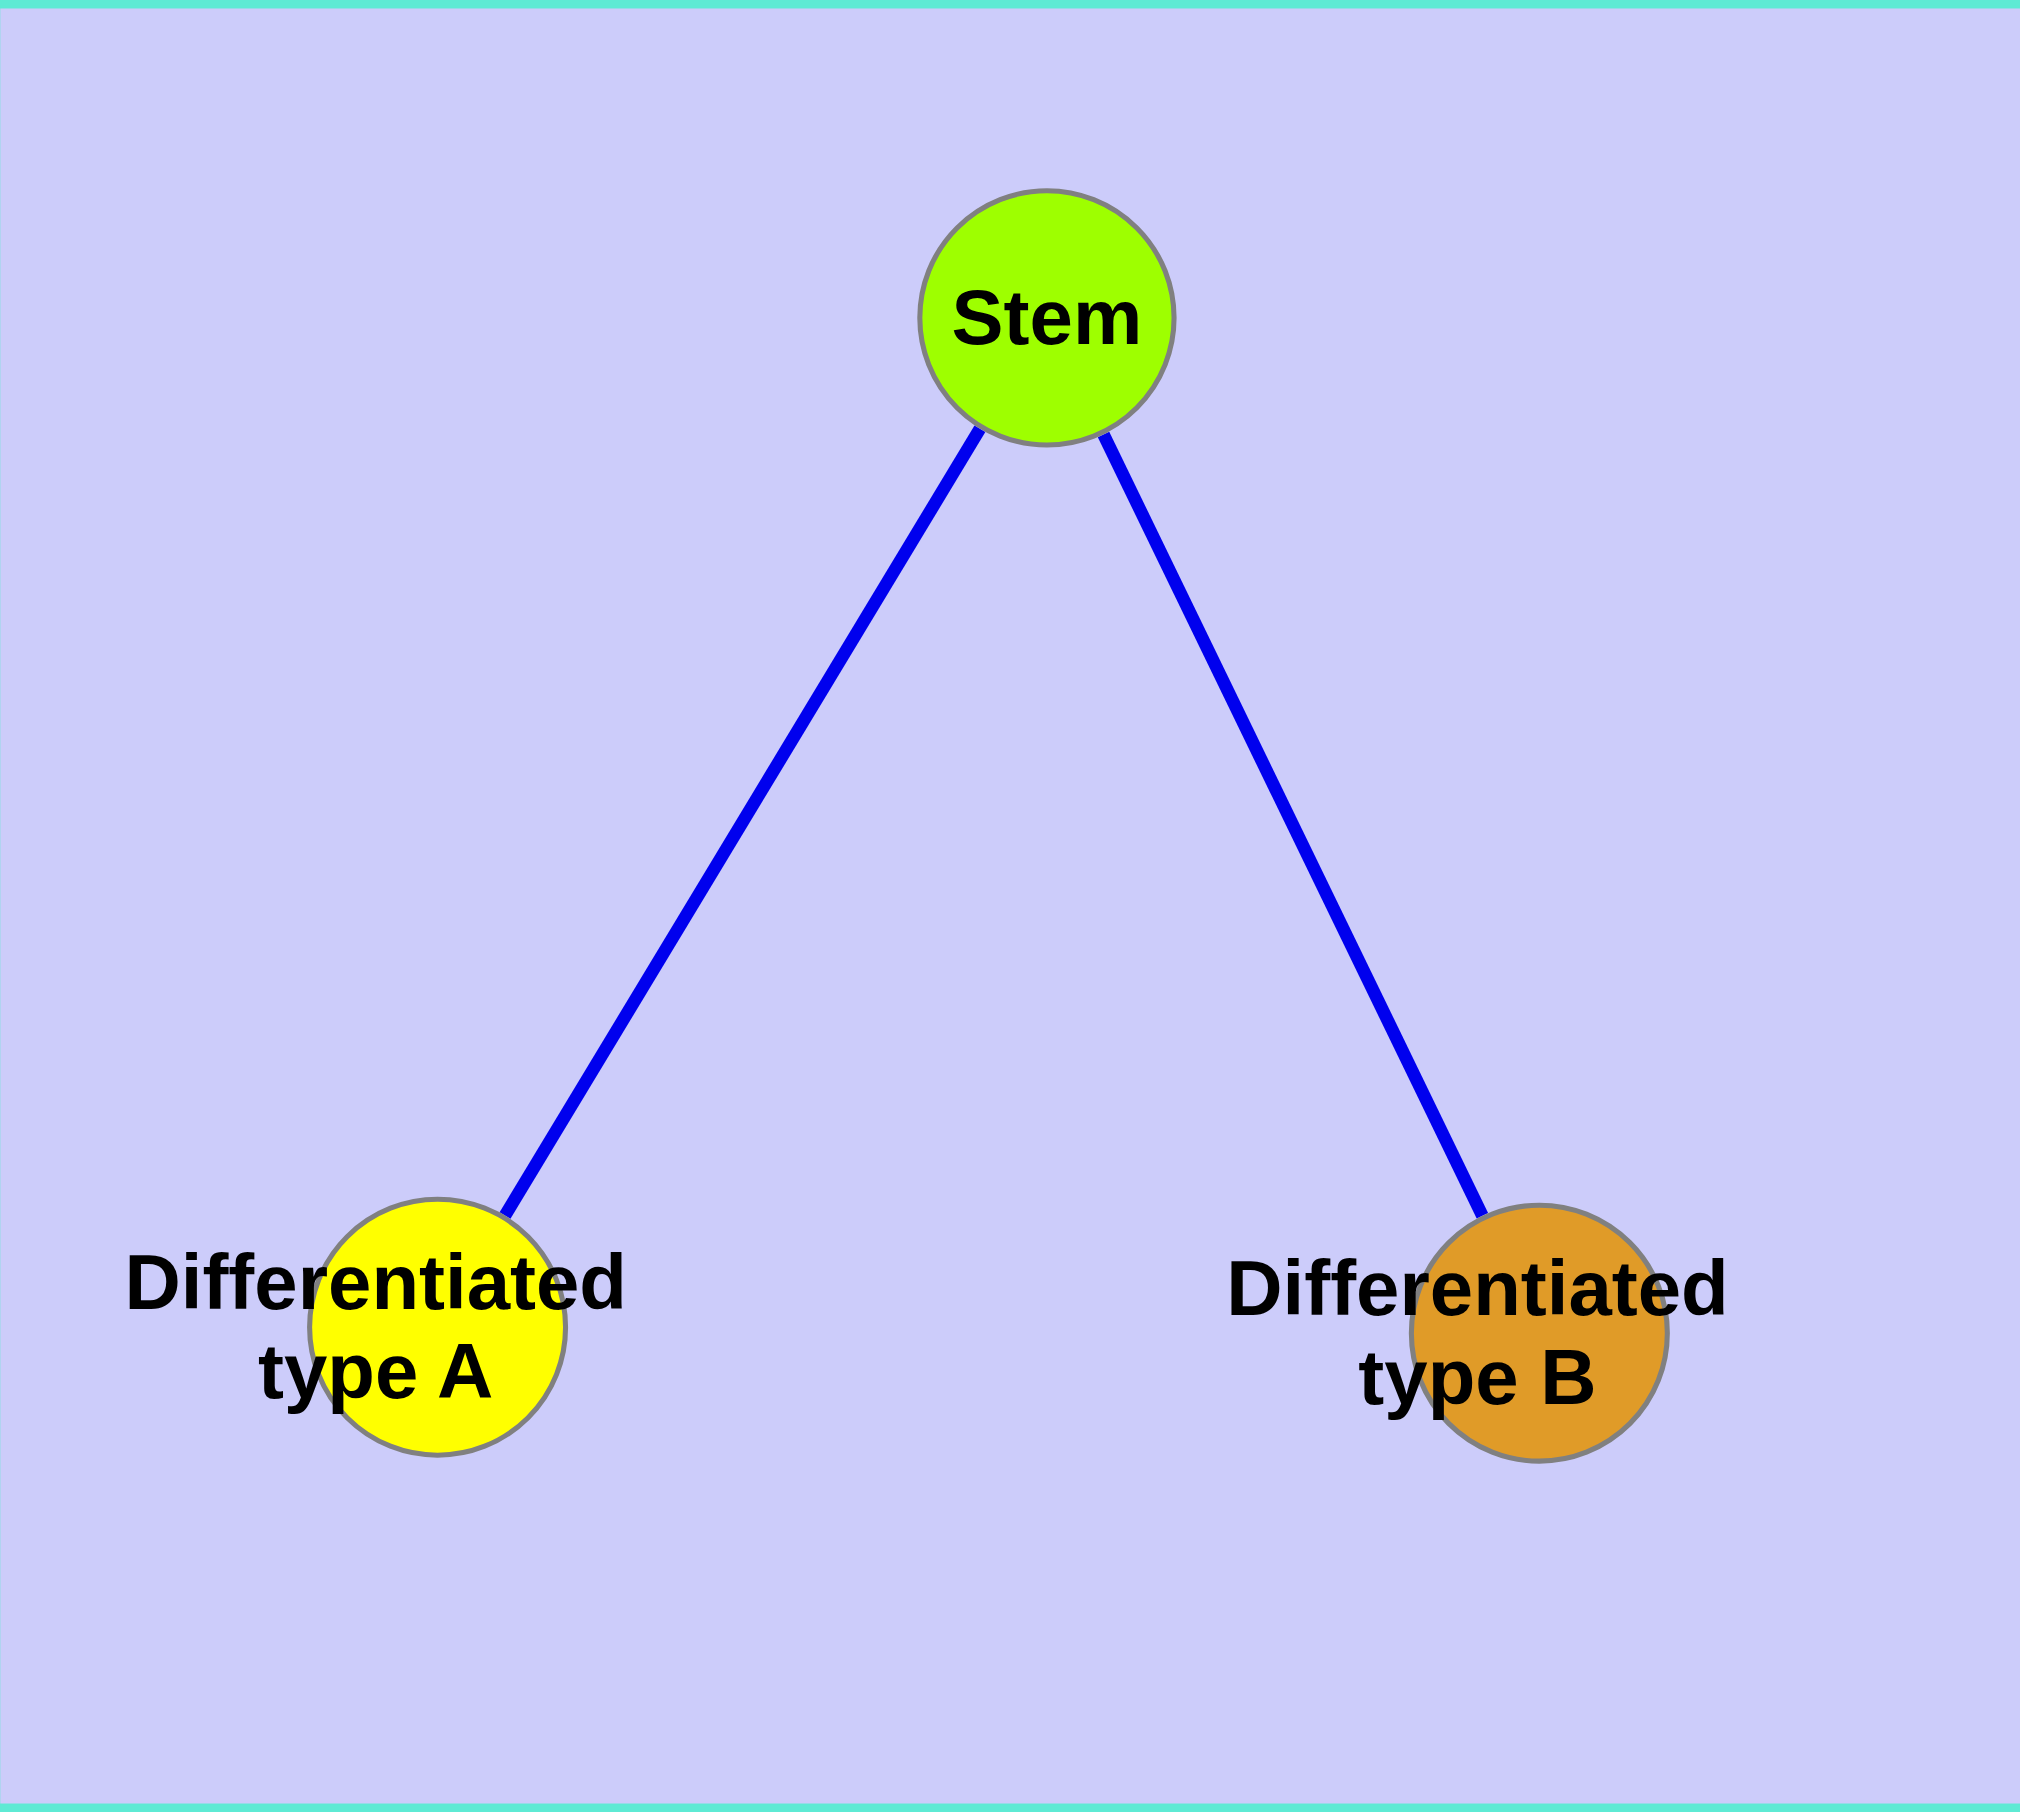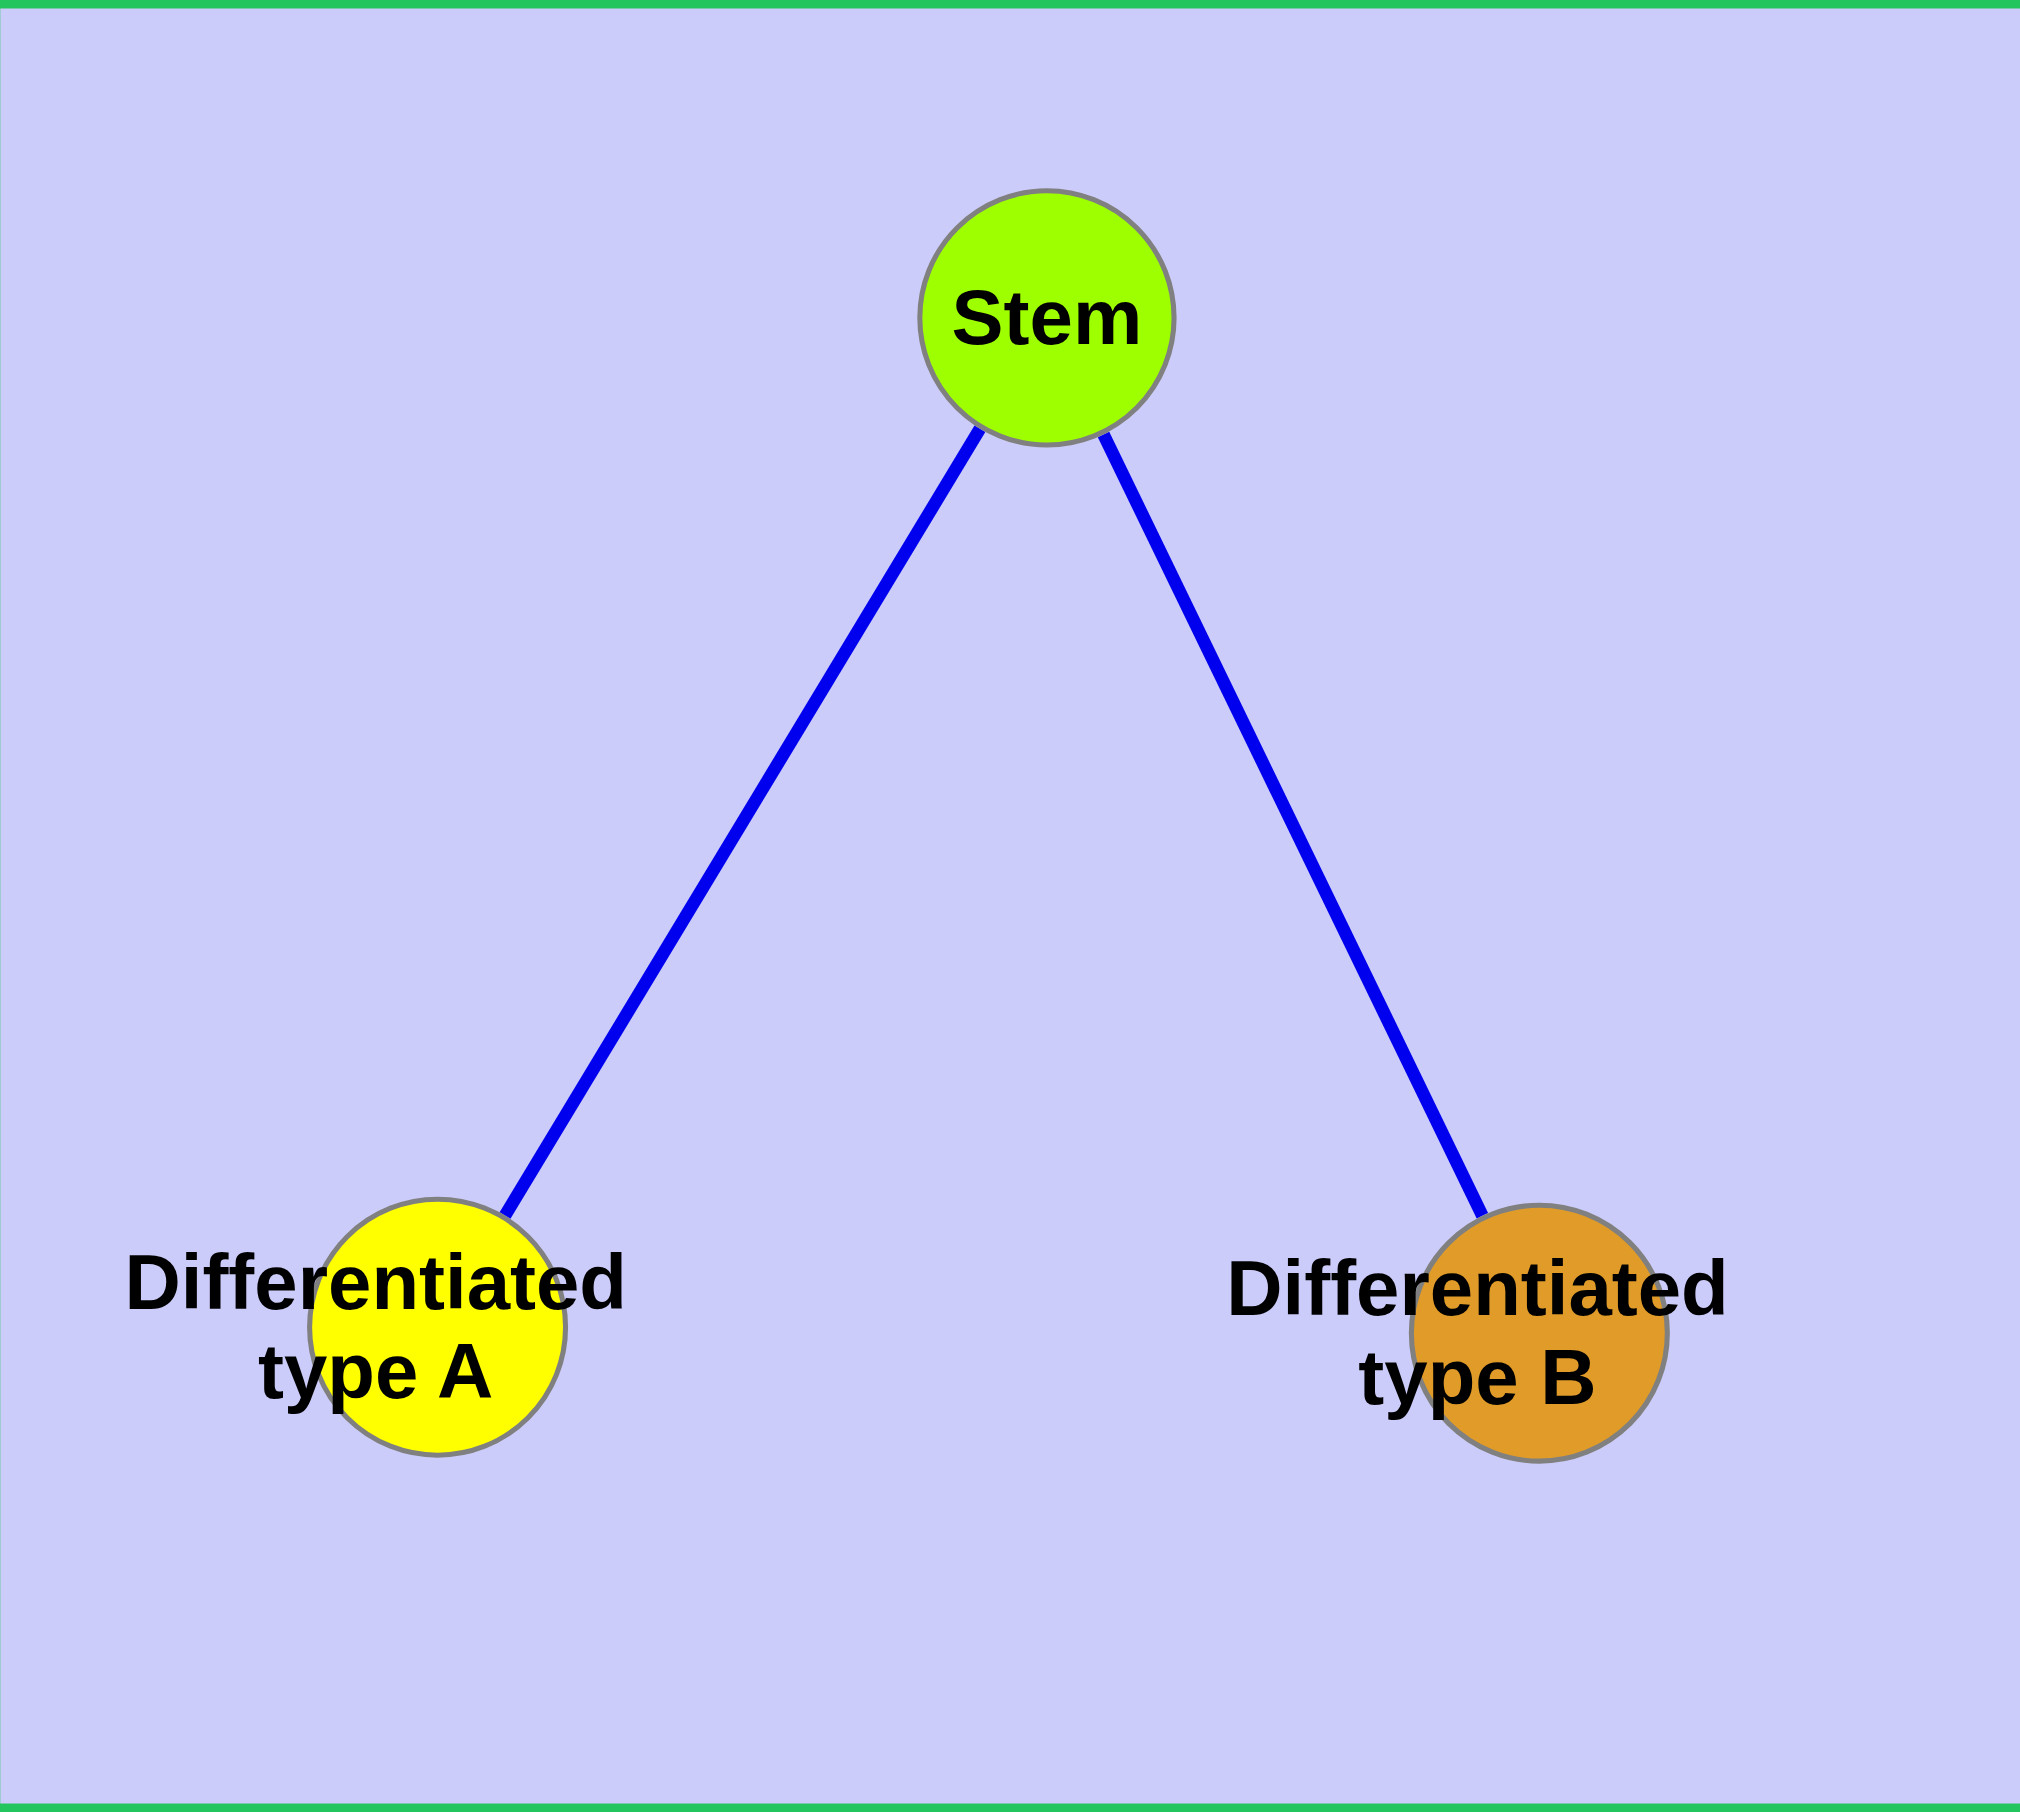--- a/index.html
+++ b/index.html
@@ -5,21 +5,21 @@
 <style>
   html, body {
     margin: 0;
     padding: 0;
     background: #ffffff;
   }
   #root {
     position: relative;
     width: 2021px;
     height: 1812px;
-    background: #22c55e;
+    background: #5eead4;
     overflow: hidden;
     font-family: "Liberation Sans", "DejaVu Sans", sans-serif;
   }
   #canvas {
     position: absolute;
     left: 0;
     top: 0;
     width: 2021px;
     height: 1812px;
     display: block;

